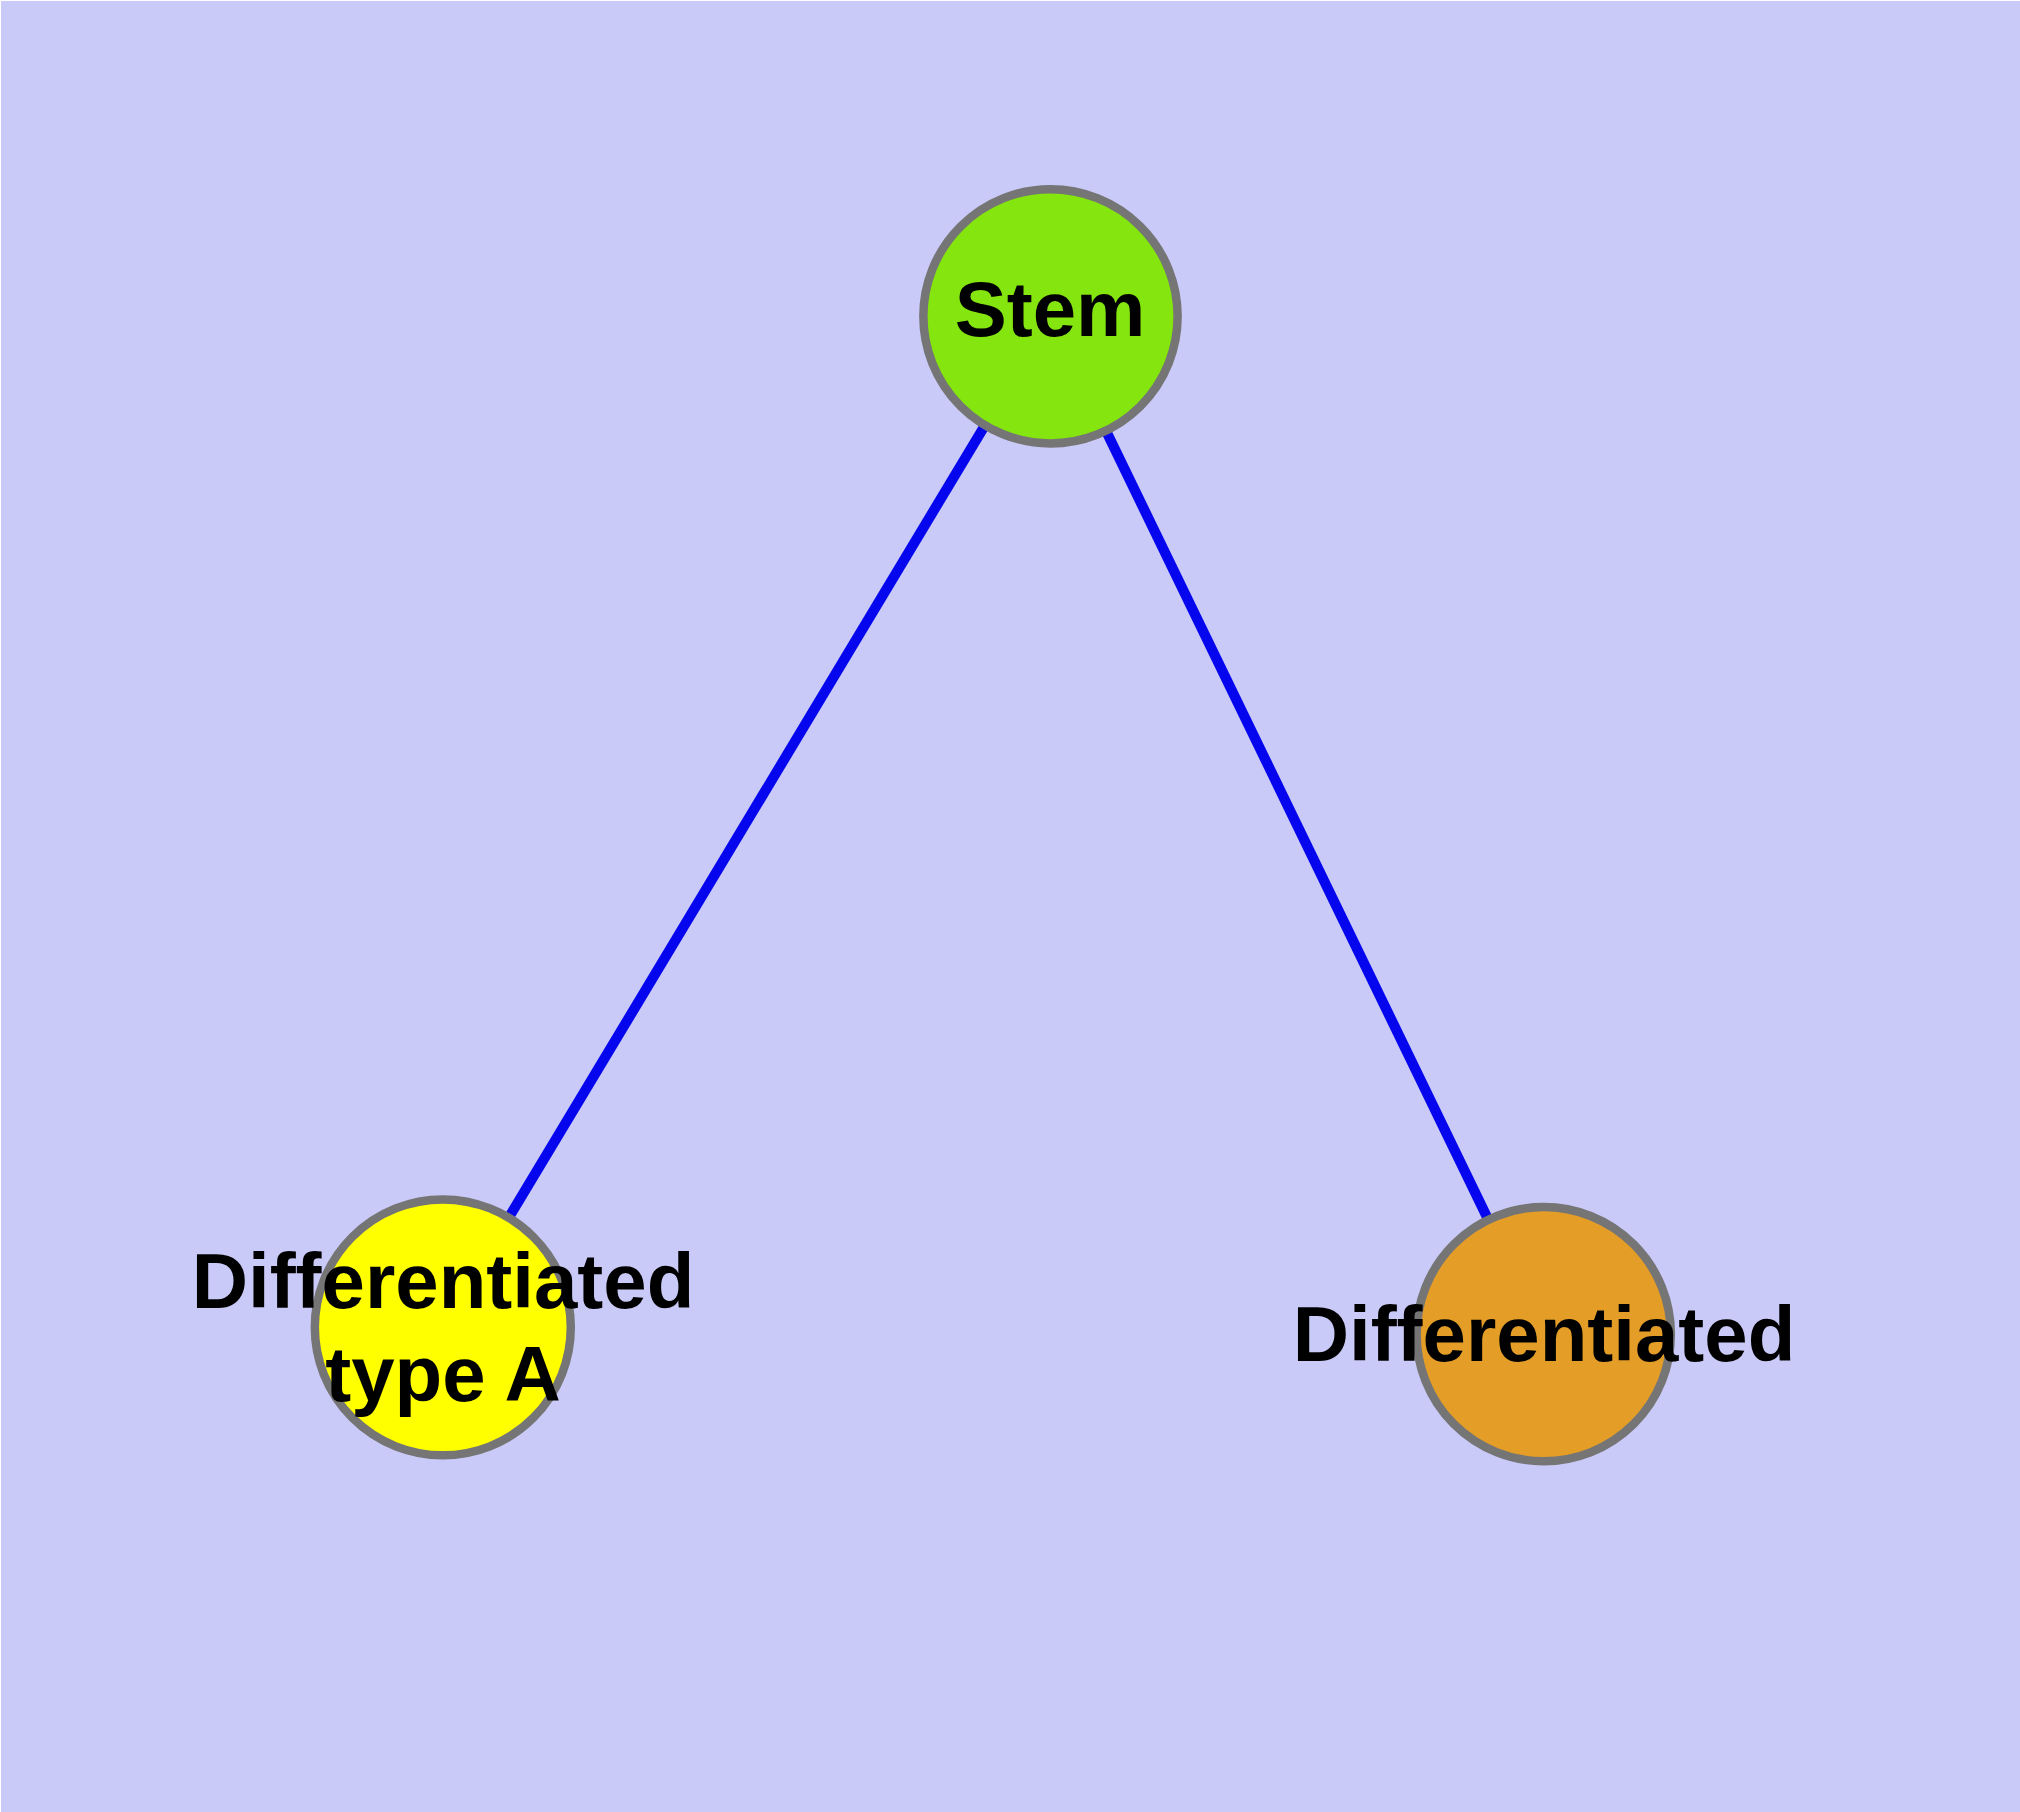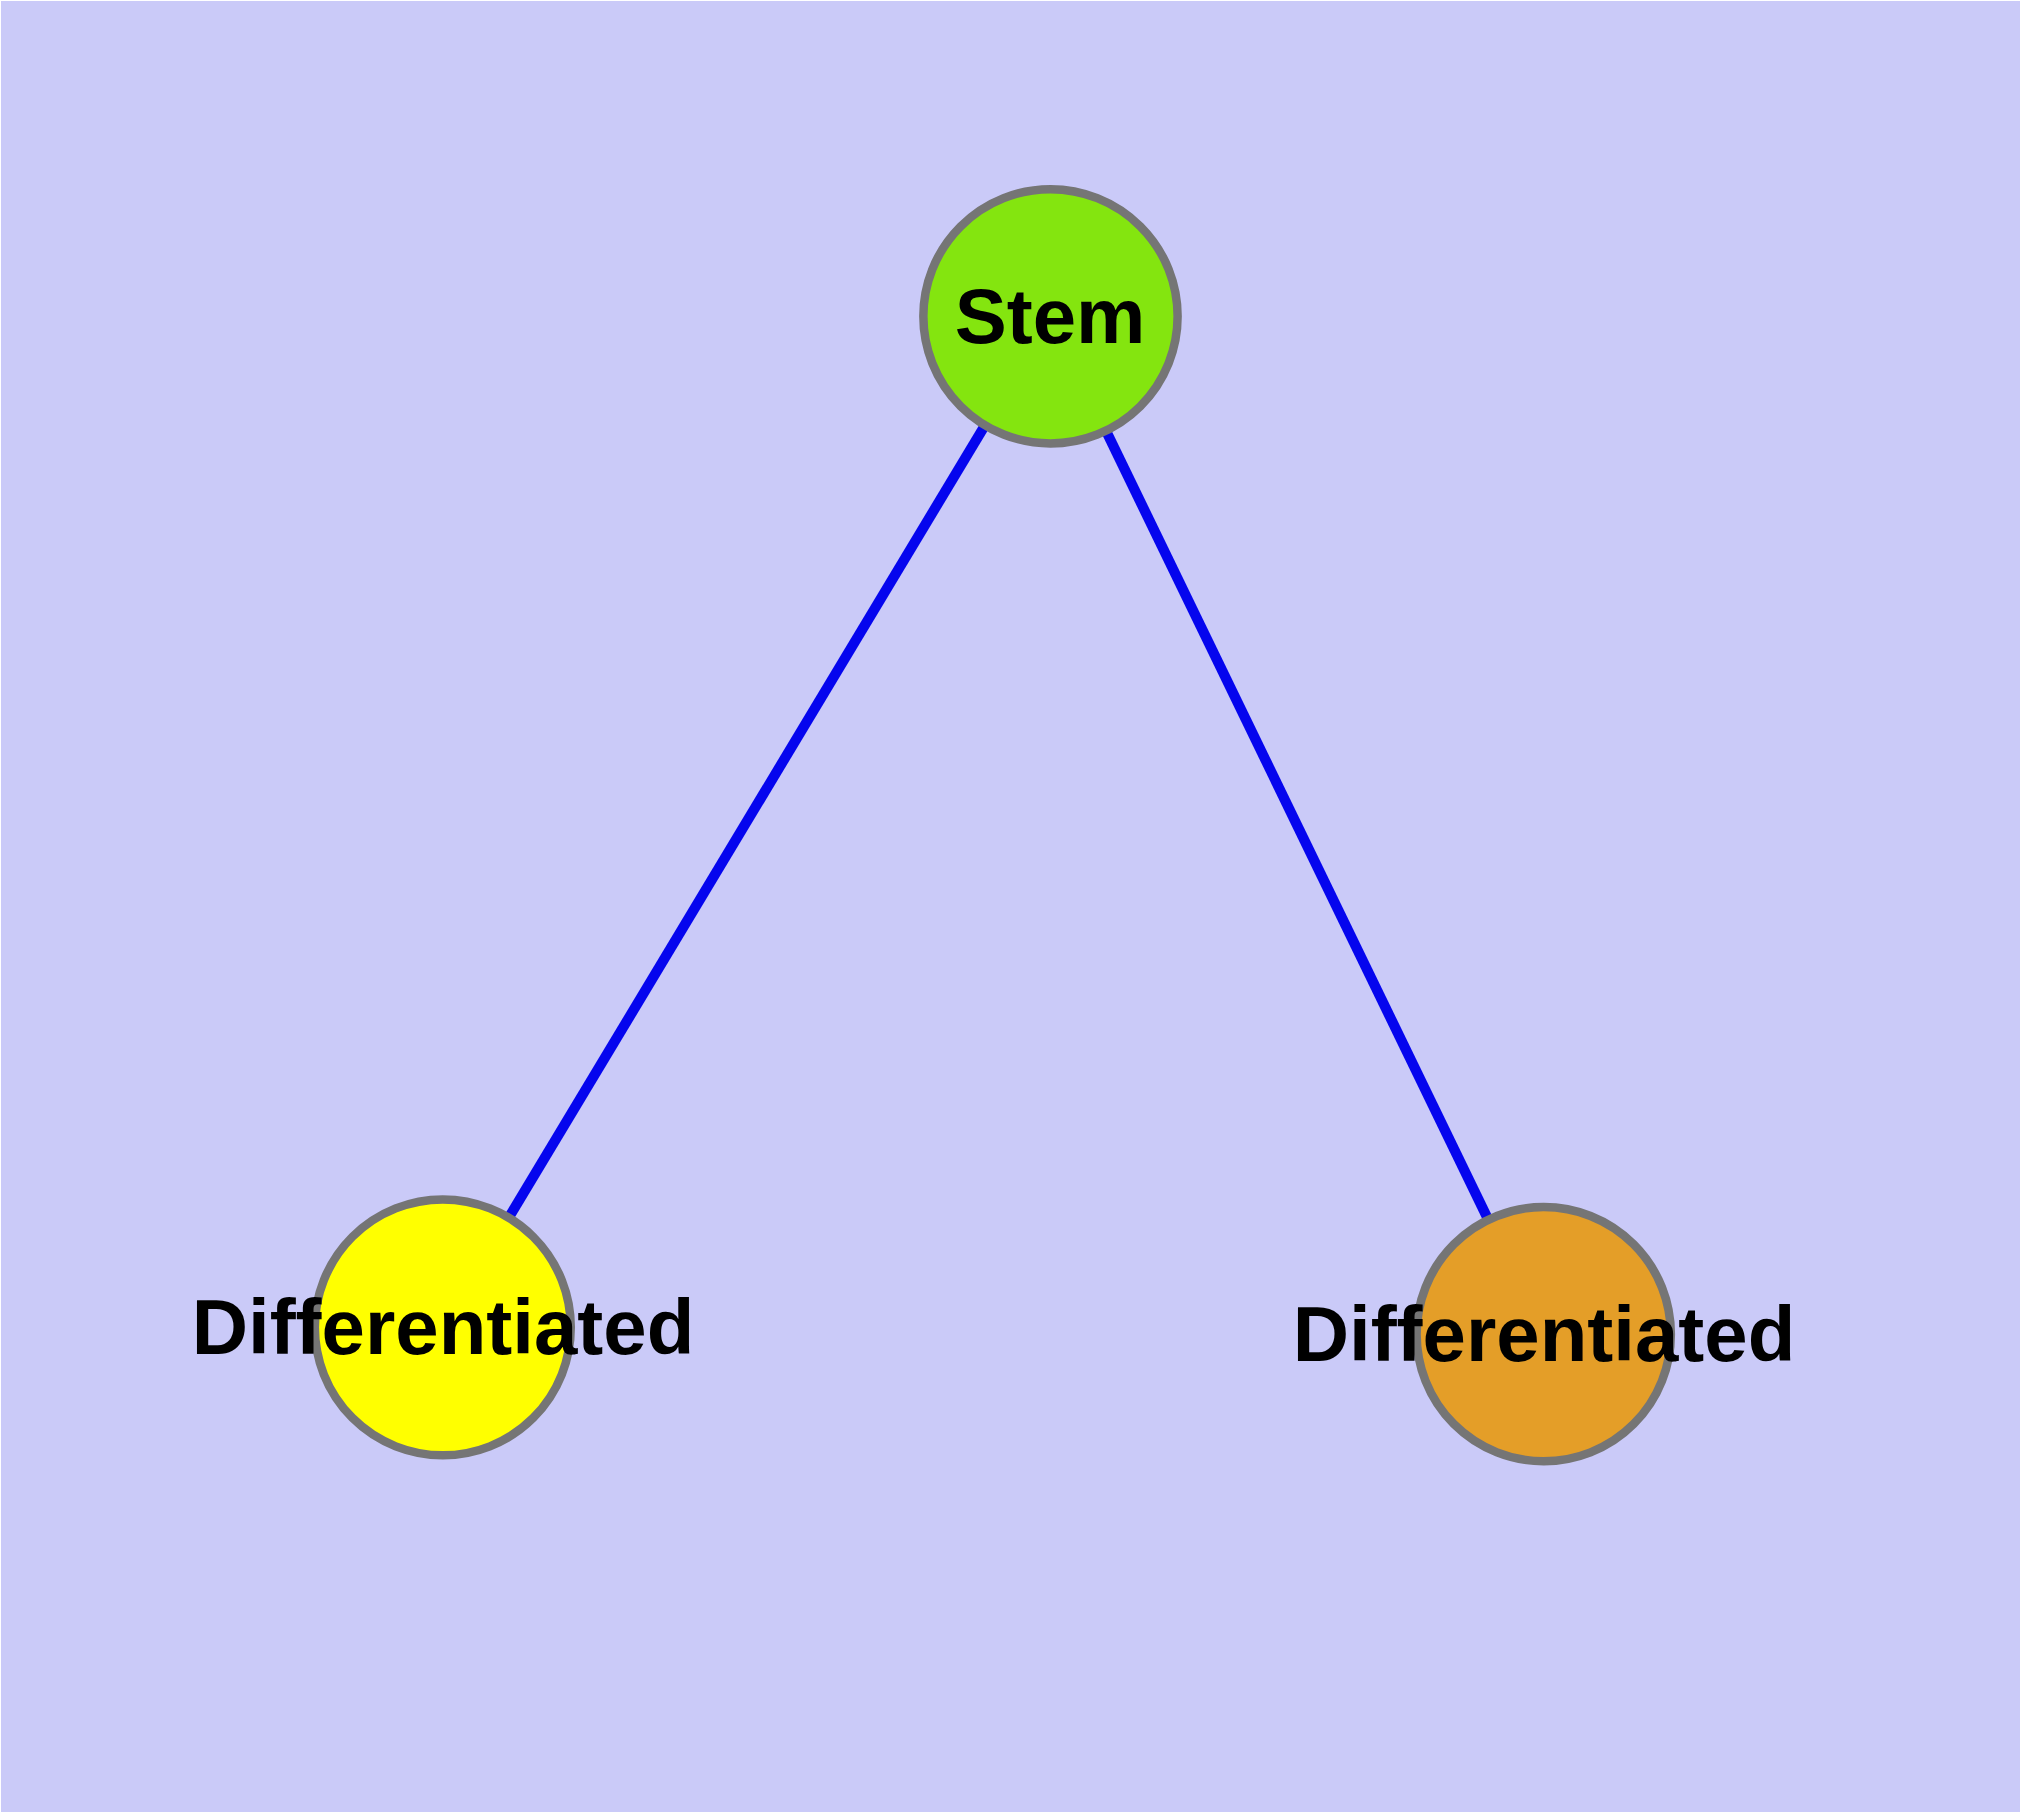--- a/index.html
+++ b/index.html
@@ -31,21 +31,21 @@
     justify-content: center;
     text-align: center;
     color: #000000;
     font-weight: bold;
     font-size: 78px;
     line-height: 93px;
     pointer-events: none;
     white-space: nowrap;
   }
   .node-label span { display: block; }
-  .label-stem   { left: 710px;  top: 146px;  width: 678px; height: 339px; }
+  .label-stem   { left: 710px;  top: 139px;  width: 678px; height: 339px; }
   .label-type-a { left: 103px;  top: 1157px; width: 678px; height: 339px; }
   .label-type-b { left: 1204px; top: 1164px; width: 678px; height: 339px; }
 </style>
 </head>
 <body>
 
 <div class="canvas" style="background-color: rgb(202, 202, 248);">
 
   <svg class="diagram-svg" viewBox="0 0 2384 2138" xmlns="http://www.w3.org/2000/svg">
 
@@ -56,20 +56,21 @@
     <circle cx="521" cy="1565" r="151" stroke-width="10" fill="#FFFF00" stroke="#757575"></circle>
     <circle cx="1820" cy="1573" r="150" stroke-width="10" fill="#E49E28" stroke="#757575"></circle>
   </svg>
 
   <div class="node-label label-stem">
     <span>Stem</span>
   </div>
 
   <div class="node-label label-type-a">
     <span>Differentiated</span>
+    <span>type A</span>
   </div>
 
   <div class="node-label label-type-b">
     <span>Differentiated</span>
   </div>
 
 </div>
 
 
 </body></html>

